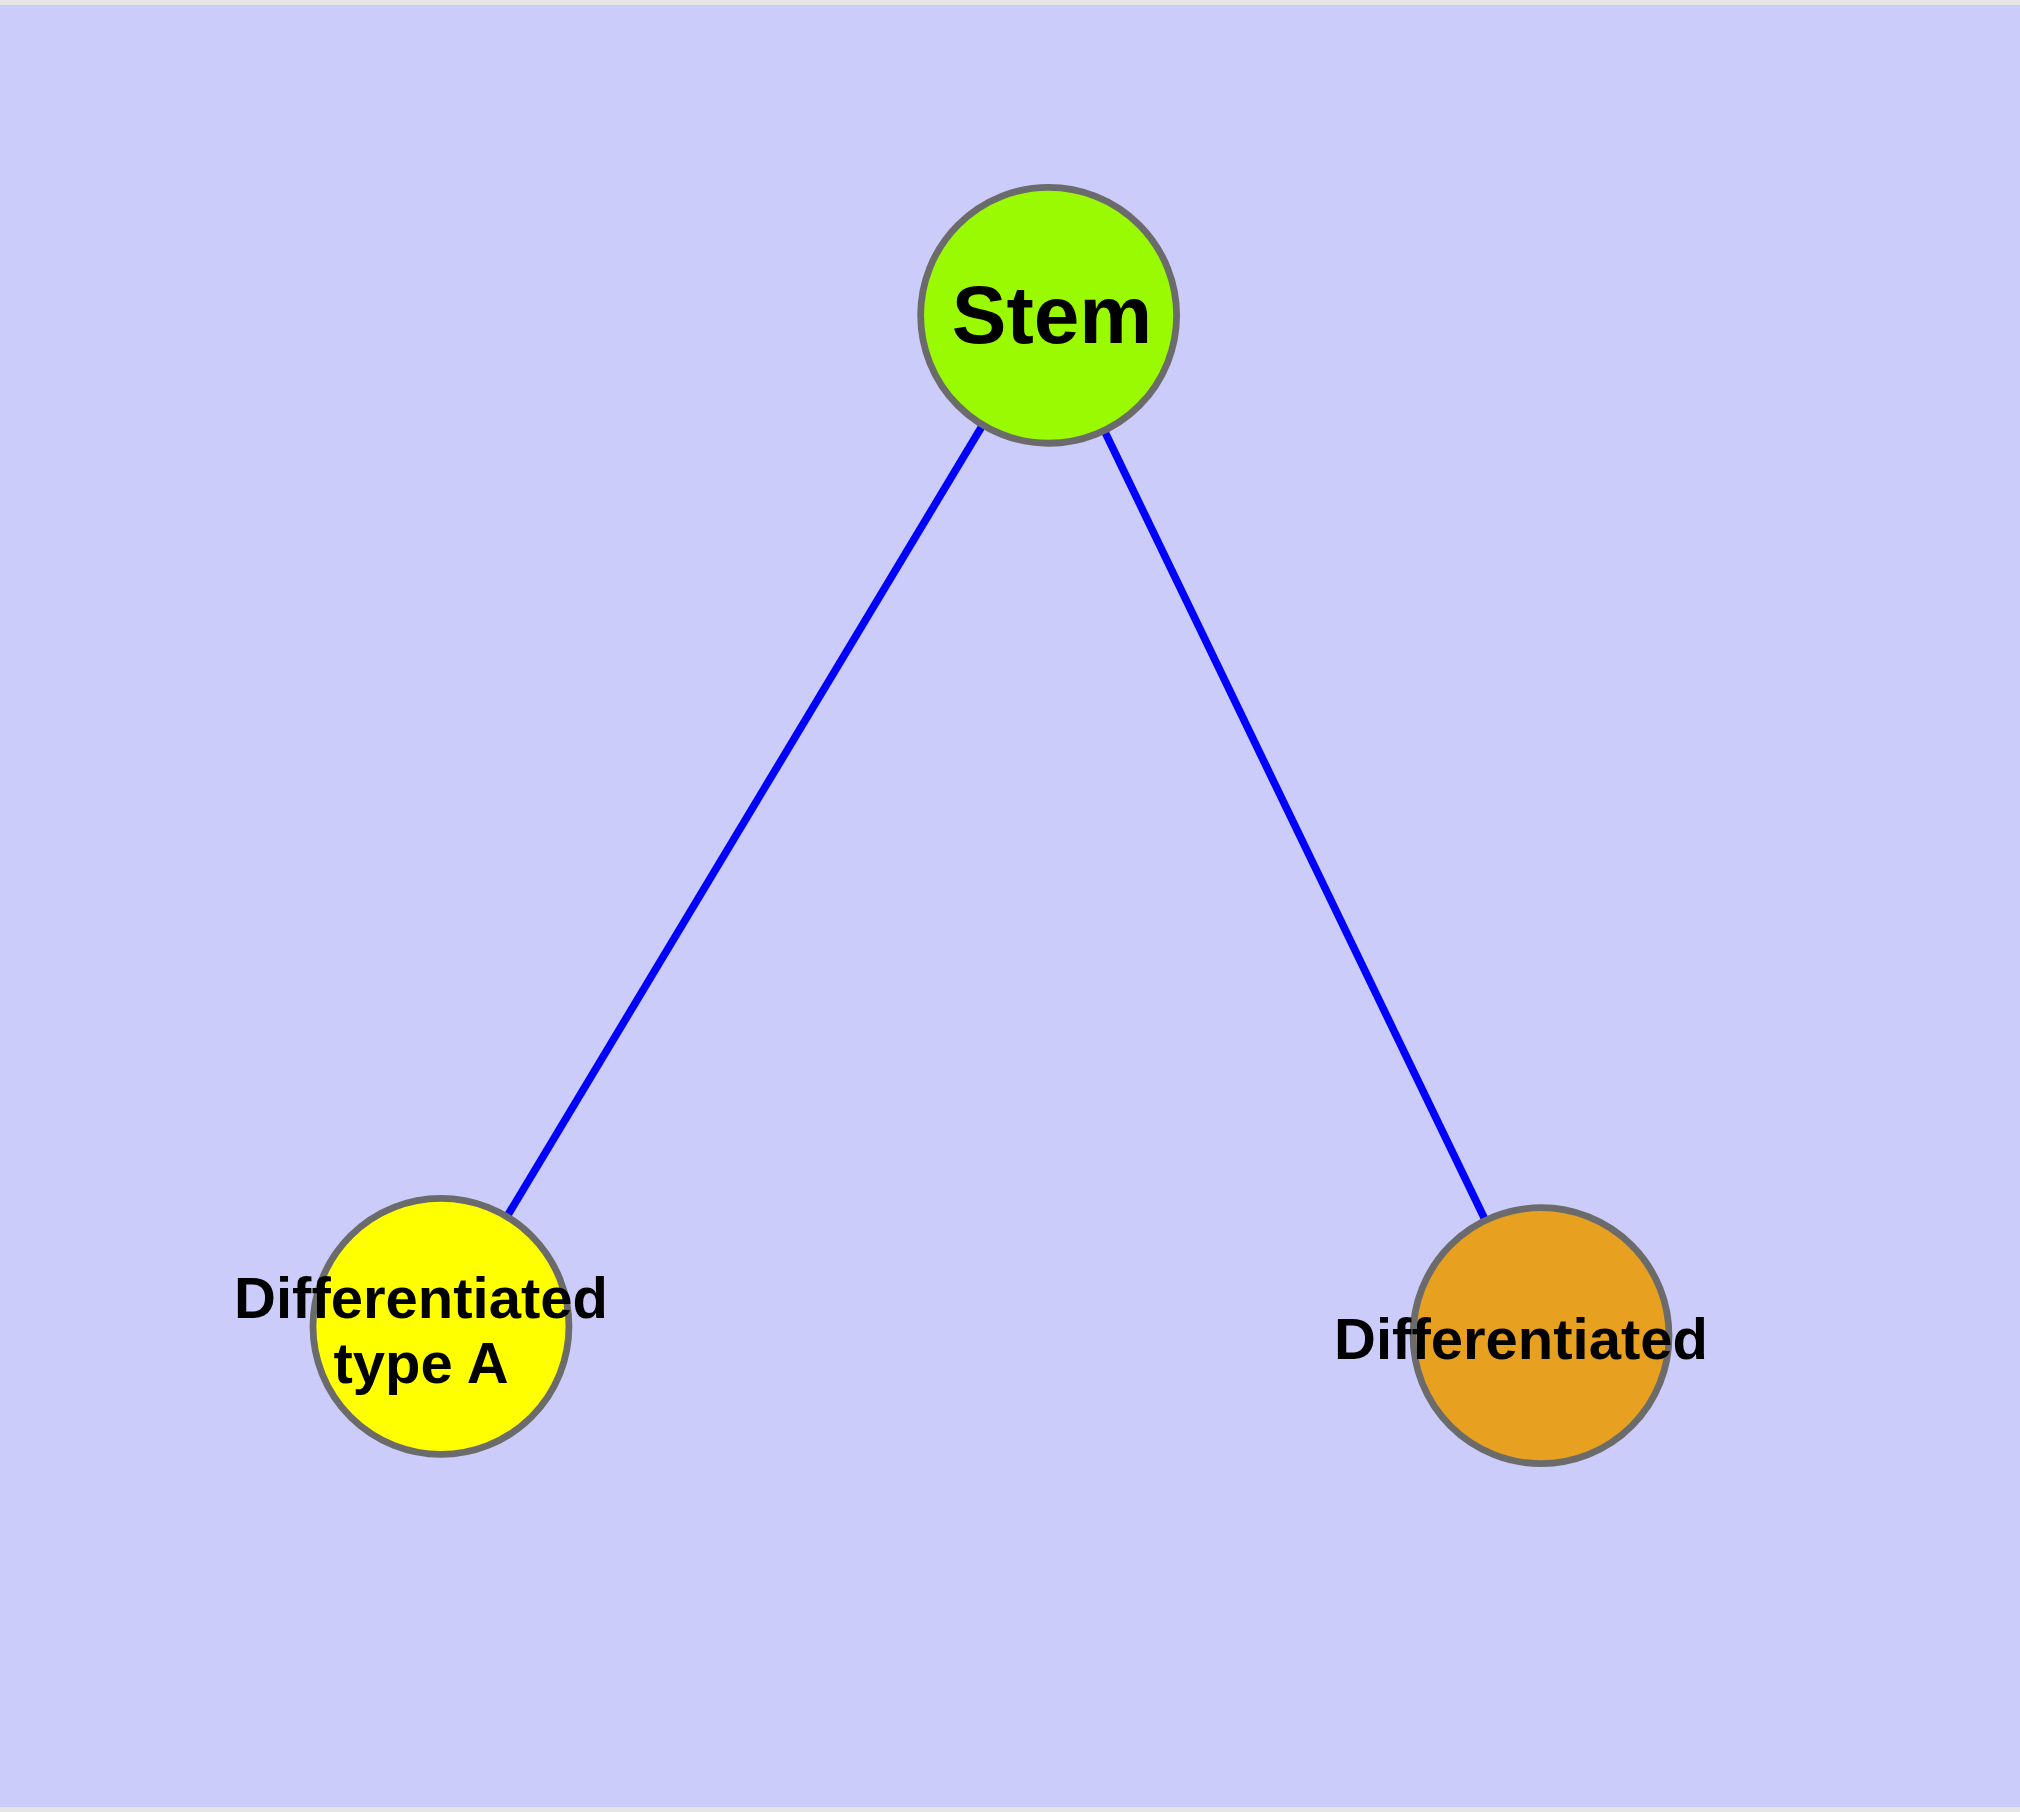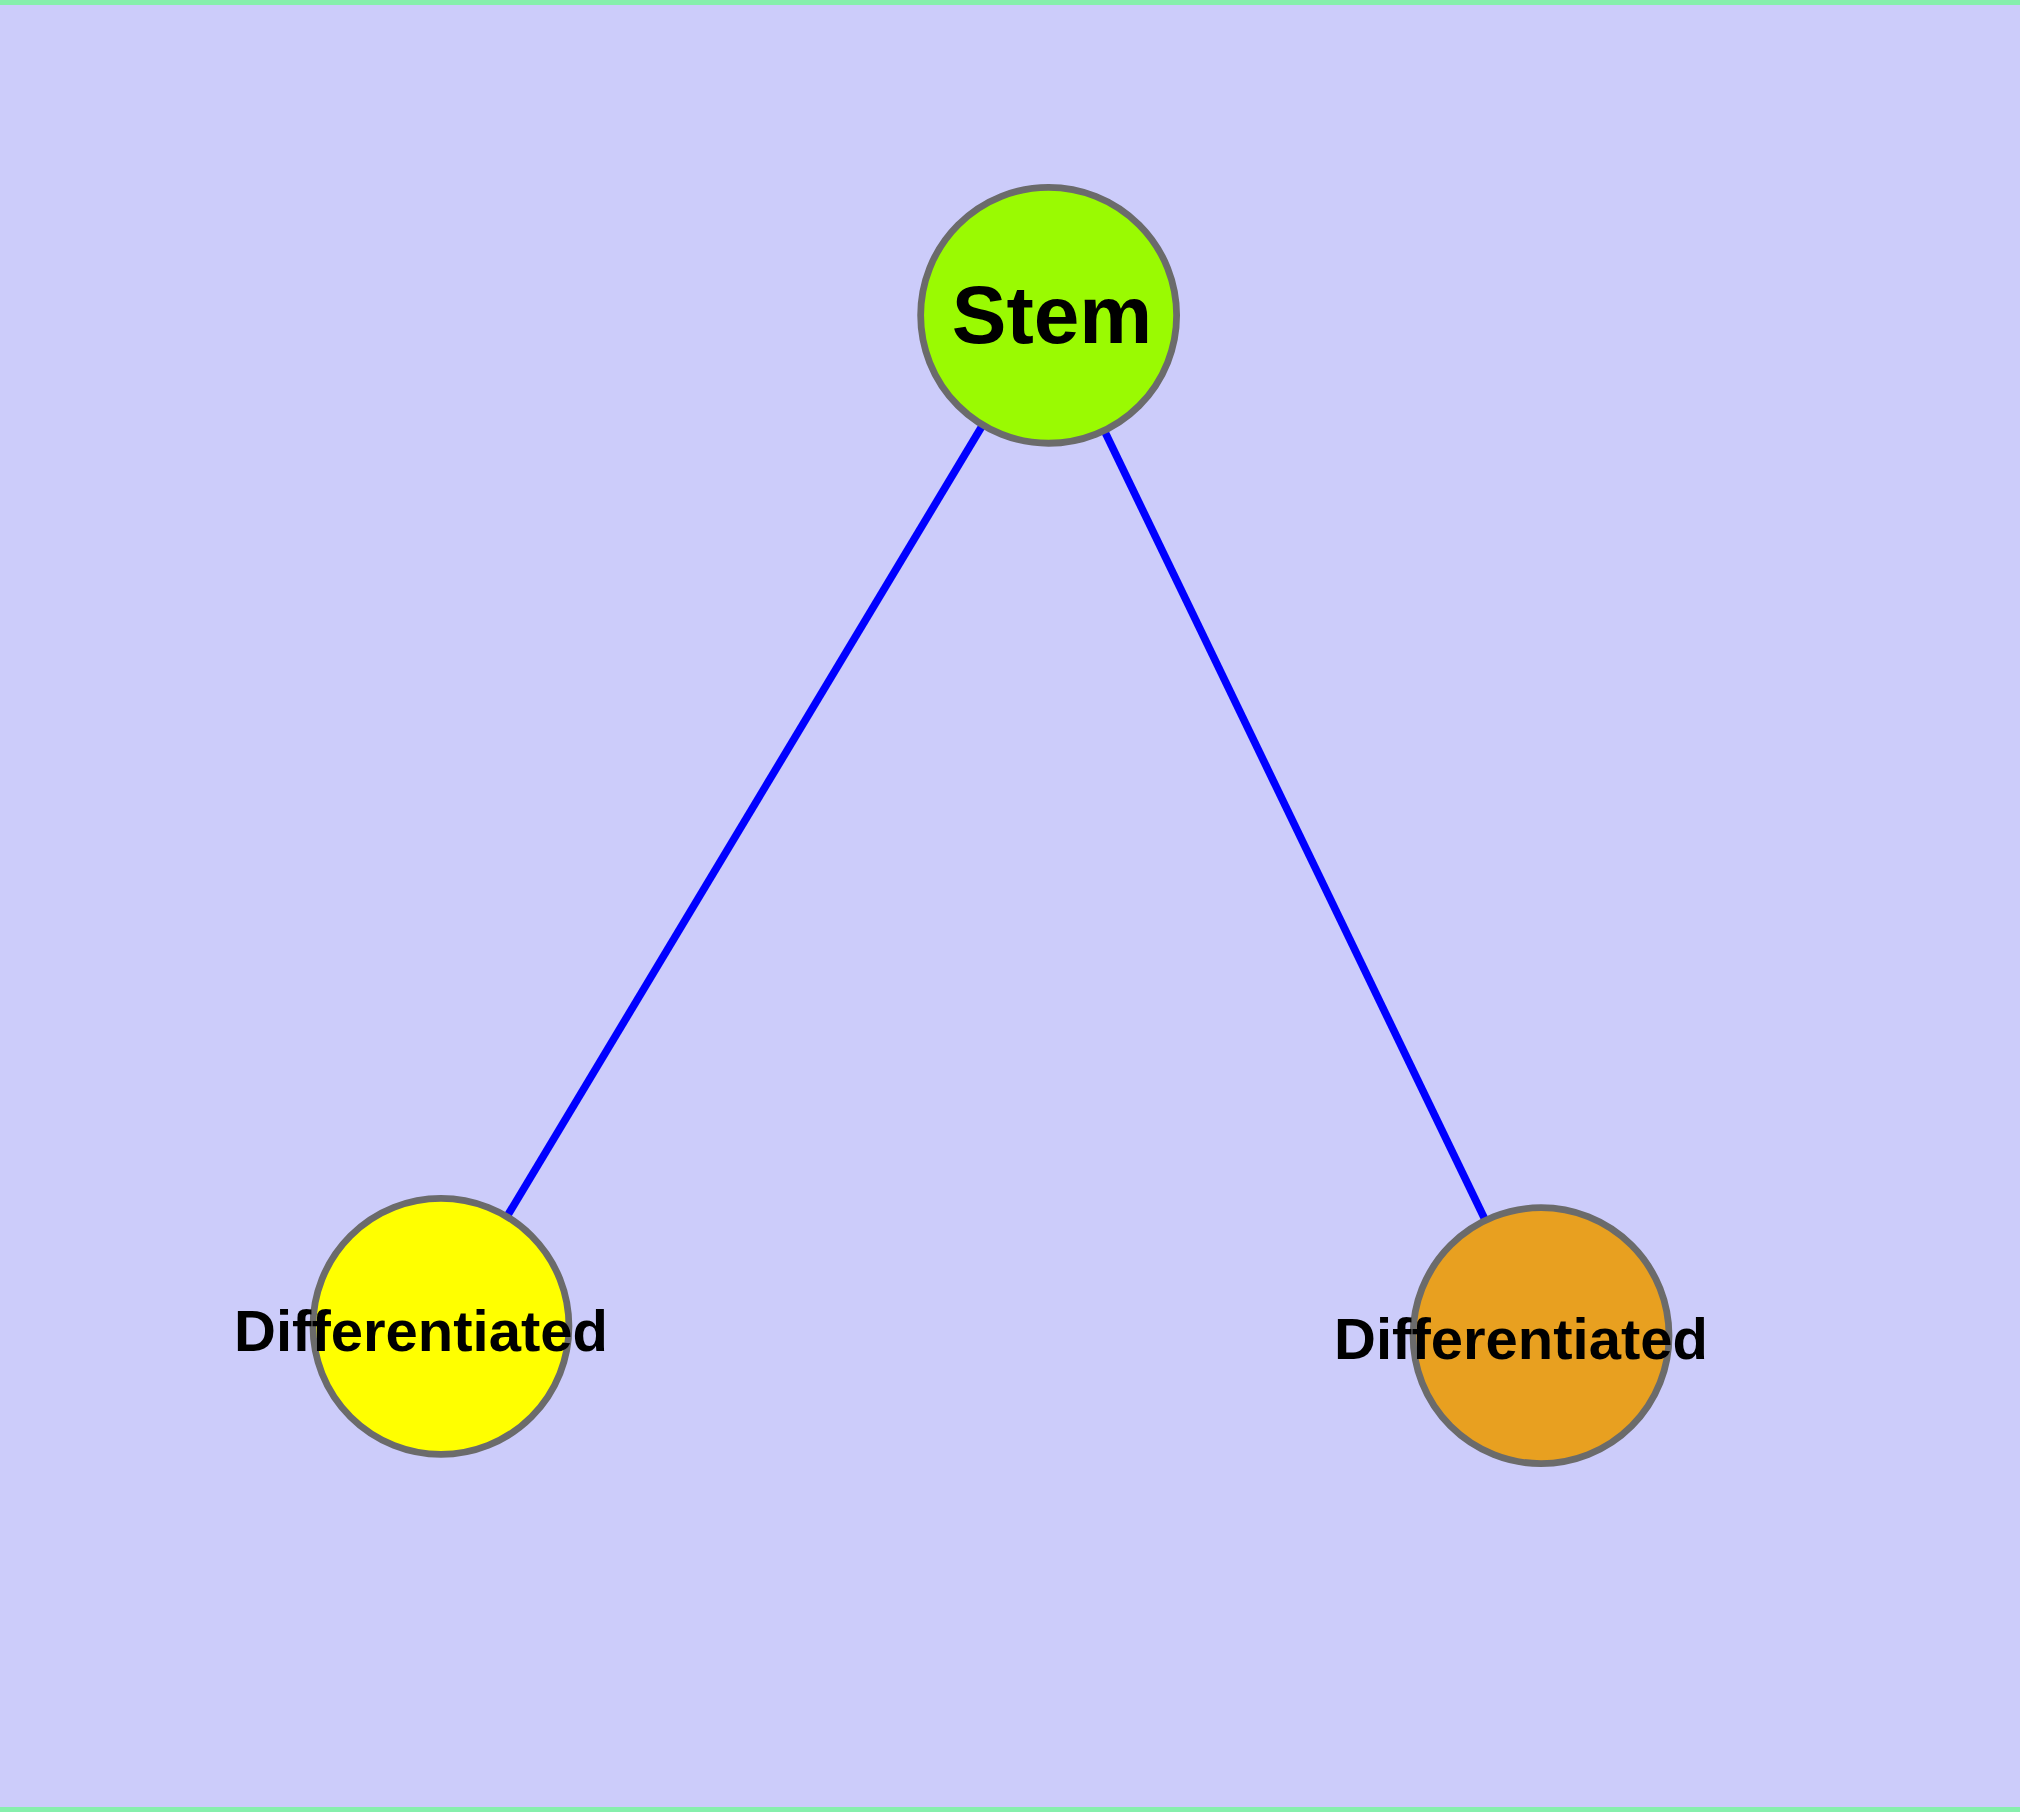--- a/index.html
+++ b/index.html
@@ -41,36 +41,36 @@
     letter-spacing: 0px;
     transform: translate(-50%, -50%);
     pointer-events: none;
   }
   .label-stem { font-size: 82px; }
   .label-multi { font-size: 58px; }
 </style>
 </head>
 <body>
 
-<div id="canvas" style="background: #86efac;">
+<div id="canvas" style="background: #e5e5e5;">
 
   <div id="plot-bg" style="background: rgb(204, 204, 250);"></div>
 
   <svg id="graph-svg" viewBox="0 0 2384 2138">
     <g id="edges-group">
         <line x1="1237" y1="372" x2="520" y2="1565" stroke="#0000ff" stroke-width="9"></line>
         <line x1="1237" y1="372" x2="1818" y2="1576" stroke="#0000ff" stroke-width="9"></line>
       </g>
     <g id="nodes-group">
         <circle cx="1237" cy="372" r="151" fill="#9afa02" stroke="#6b6b6b" stroke-width="8"></circle>
         <circle cx="520" cy="1565" r="151" fill="#ffff00" stroke="#6b6b6b" stroke-width="8"></circle>
         <circle cx="1818" cy="1576" r="151" fill="#e8a020" stroke="#6b6b6b" stroke-width="8"></circle>
       </g>
   </svg>
 
   <div id="labels-layer">
       <div class="node-label label-stem" style="left: 1052px; top: 315px;"><div>Stem</div></div>
-      <div class="node-label label-multi" style="left: 421px; top: 1331px;"><div>Differentiated</div></div>
+      <div class="node-label label-multi" style="left: 421px; top: 1331px;"><div>Differentiated</div><div>type A</div></div>
       <div class="node-label label-multi" style="left: 1521px; top: 1339px;"><div>Differentiated</div></div>
     </div>
 
 </div>
 
 
 </body></html>

